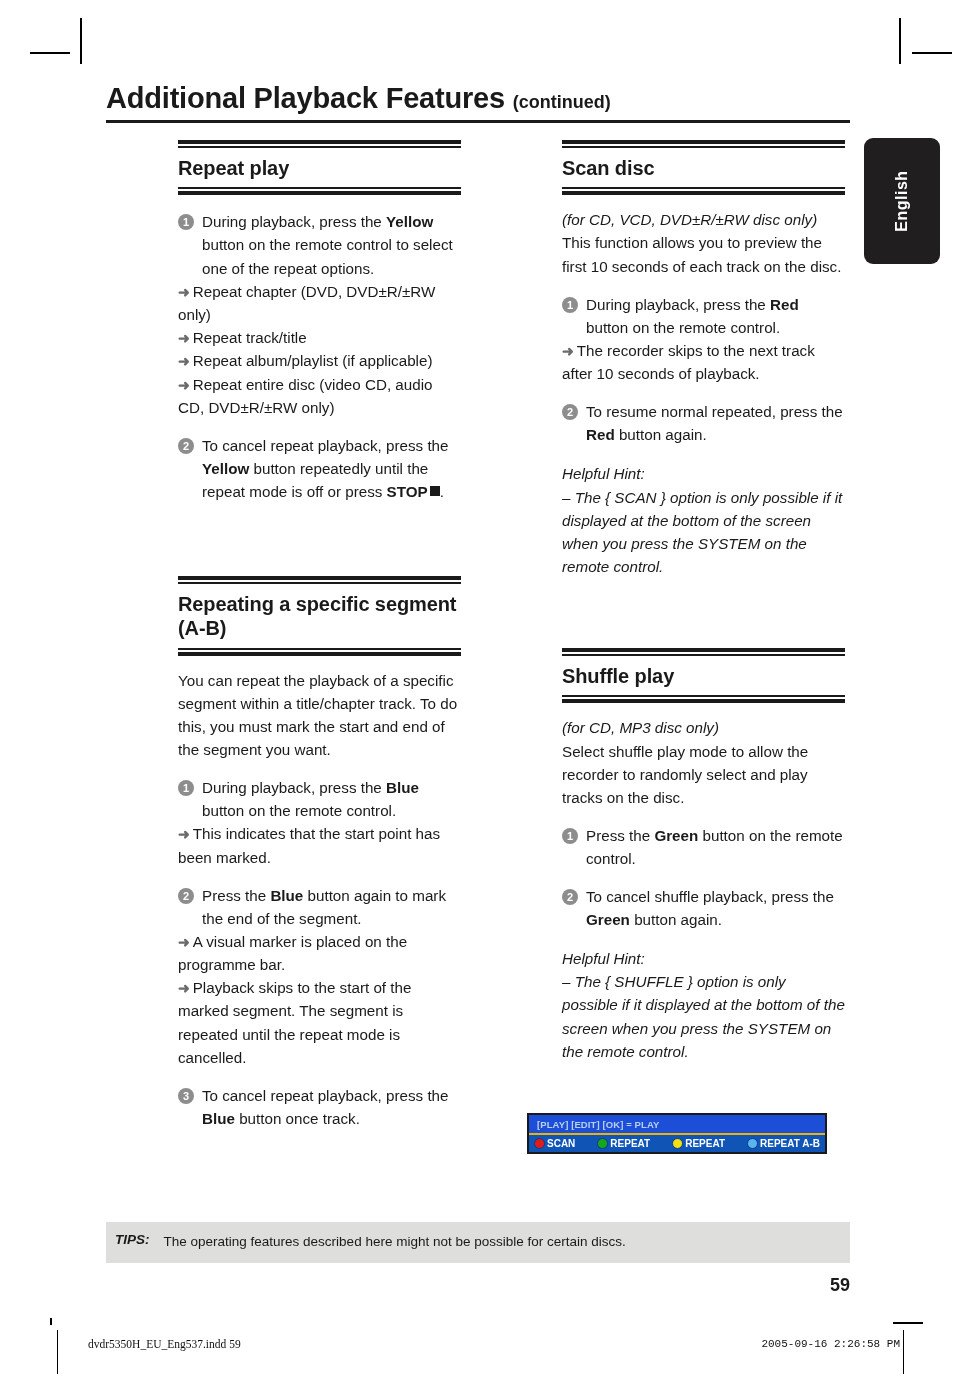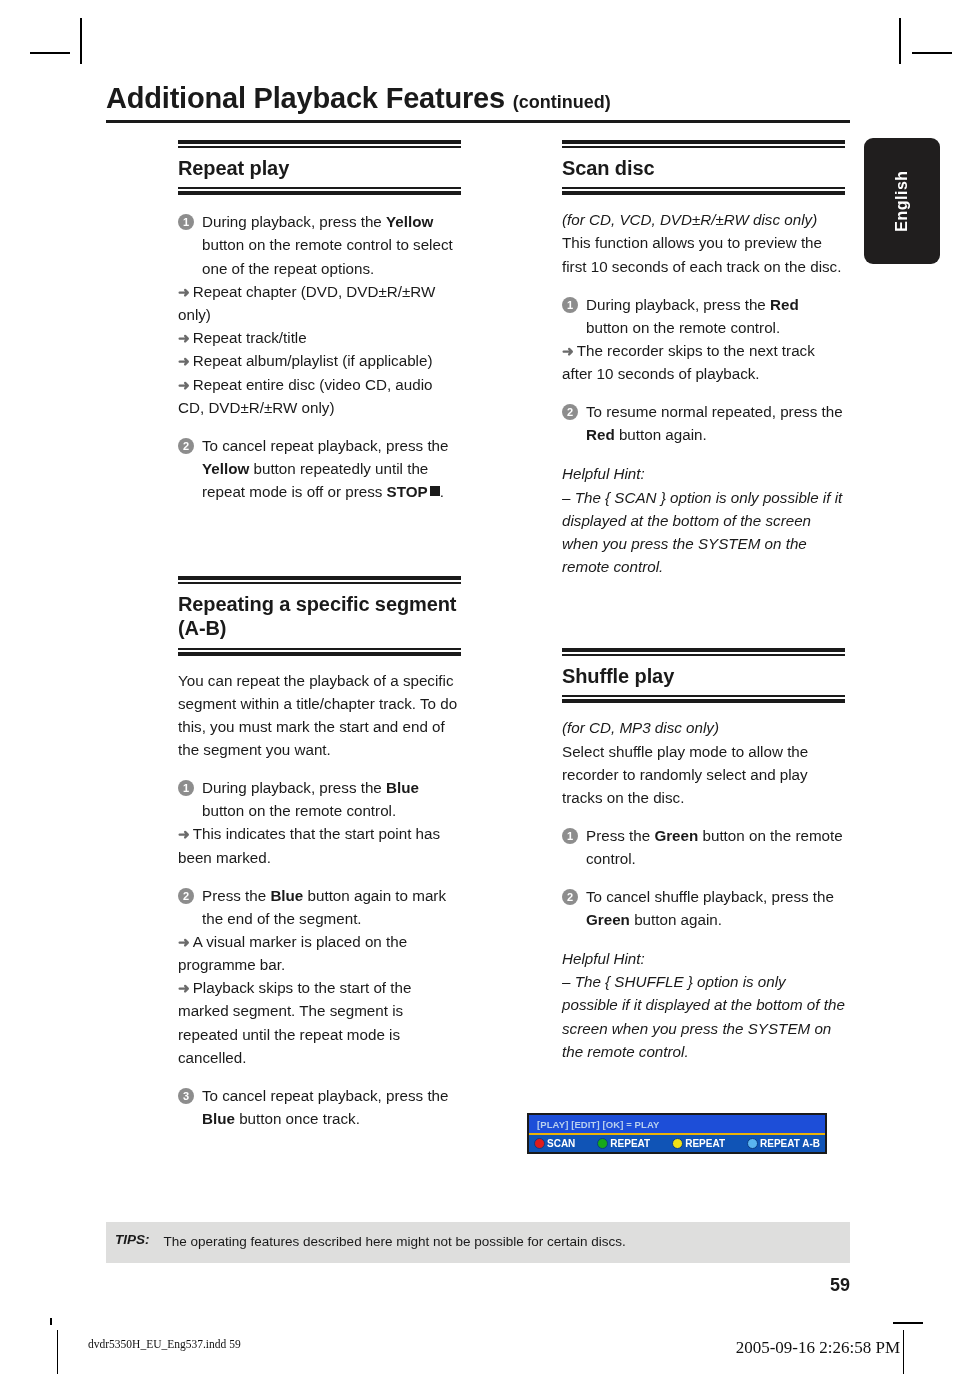--- a/index.html
+++ b/index.html
@@ -269,22 +269,22 @@
     top: 0;
     font-family: "Liberation Serif", serif;
     font-size: 11.5px;
     color: #111;
     white-space: nowrap;
   }
   #footer-date {
     position: absolute;
     right: 66px;
     top: 0;
-    font-family: Liberation Serif, serif;
-    font-size: 17px;
+    font-family: Liberation Mono, monospace;
+    font-size: 11px;
     color: #111;
     white-space: nowrap;
   }
   #footer-mark-top {
     position: absolute;
     left: 50px;
     top: 1318px;
     width: 2px;
     height: 7px;
     background: #000;

